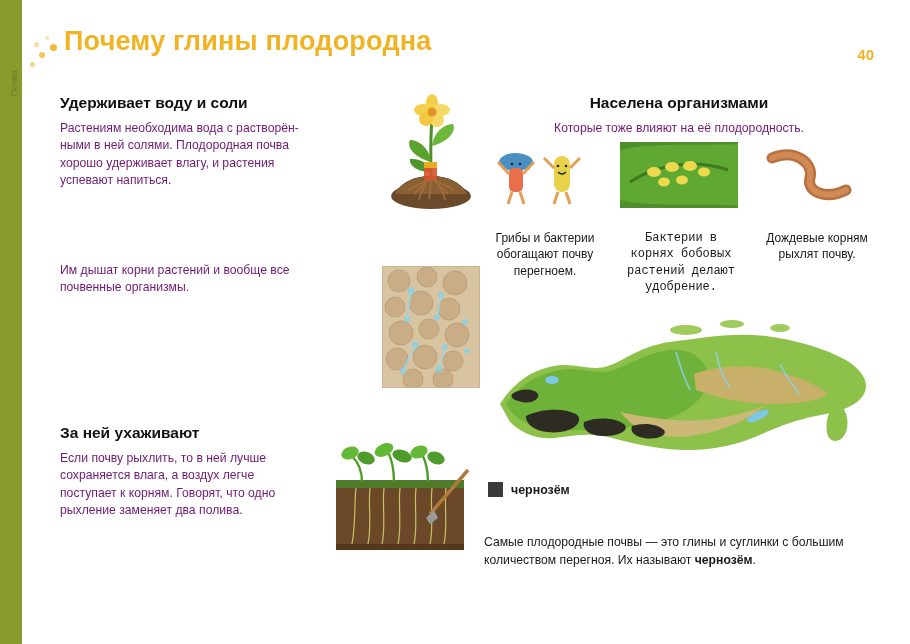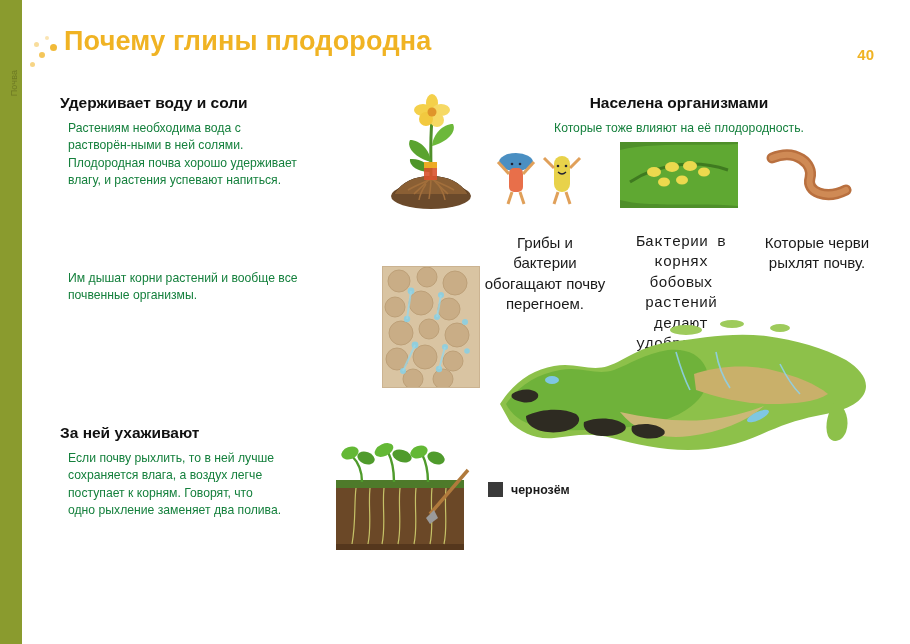--- a/index.html
+++ b/index.html
@@ -101,22 +101,22 @@
 
   h2.sec {
     font-size: 15.5px;
     font-weight: bold;
     color: #111;
     margin: 10px 0 8px 0;
   }
   p.body {
     font-size: 12.2px;
     line-height: 1.42;
-    margin: 8px;
-    color: #15803d;
+    margin: 0;
+    color: #701a75;
   }
 
   .block { position: absolute; }
 
   
   .fig-flower {
     position: absolute;
     left: 316px;
     top: 0px;
     width: 110px;
@@ -158,21 +158,21 @@
     height: 66px;
   }
   .mini.m1 { left: 0; }
   .mini.m2 { left: 136px; }
   .mini.m3 { left: 272px; }
 
   .cap {
     position: absolute;
     top: 134px;
     width: 122px;
-    font-size: 15px;
+    font-size: 12px;
     line-height: 1.36;
   }
   .cap.c1 { left: 0; }
   .cap.c2 { left: 136px; font-family: Liberation Mono, monospace; }
   .cap.c3 { left: 272px; }
 
   
   .fig-map {
     position: absolute;
     left: 480px;
@@ -410,21 +410,21 @@
         <svg width="118" height="66" viewBox="0 0 118 66">
           <rect width="118" height="66" fill="#ffffff"></rect>
           <path d="M16 16 C40 6 58 22 54 36 C50 50 70 58 90 48" stroke="#b9703f" stroke-width="11" fill="none" stroke-linecap="round"></path>
           <path d="M16 16 C40 6 58 22 54 36 C50 50 70 58 90 48" stroke="#cf8a55" stroke-width="6" fill="none" stroke-linecap="round"></path>
         </svg>
       </div>
     </div>
 
     <p class="cap c1">Грибы и бактерии обогащают почву перегноем.</p>
     <p class="cap c2">Бактерии в корнях бобовых растений делают удобрение.</p>
-    <p class="cap c3">Которые черви рыхлят почву.</p>
+    <p class="cap c3">Дождевые корням рыхлят почву.</p>
   </div>
 
   <div class="fig-map">
     <svg width="400" height="180" viewBox="0 0 400 180">
 
       <path d="M20 96 C34 74 52 62 74 58 C96 54 110 64 128 58 C146 52 160 38 190 34
                C220 30 252 24 286 28 C316 32 344 40 366 52 C382 62 390 74 384 86
                C376 100 356 104 336 108 C316 112 300 118 282 126 C260 136 236 142 208 142
                C180 142 156 136 132 130 C110 124 92 128 74 130 C56 132 40 124 30 114 Z" fill="#8dc14a"></path>
 
@@ -460,14 +460,15 @@
 
       <path d="M356 92 C366 100 370 112 366 124 C362 134 352 136 348 128 C344 118 348 102 356 92 Z" fill="#8dc14a"></path>
     </svg>
   </div>
 
   <div class="legend">
     <span class="sw"></span>
     <span class="lb">чернозём</span>
   </div>
 
+  <p class="map-note"><span>Самые плодородные почвы — это глины и суглинки с большим количеством перегноя. Их называют </span><b>чернозём</b><span>.</span></p>
 
 </div>
 
 </body></html>

